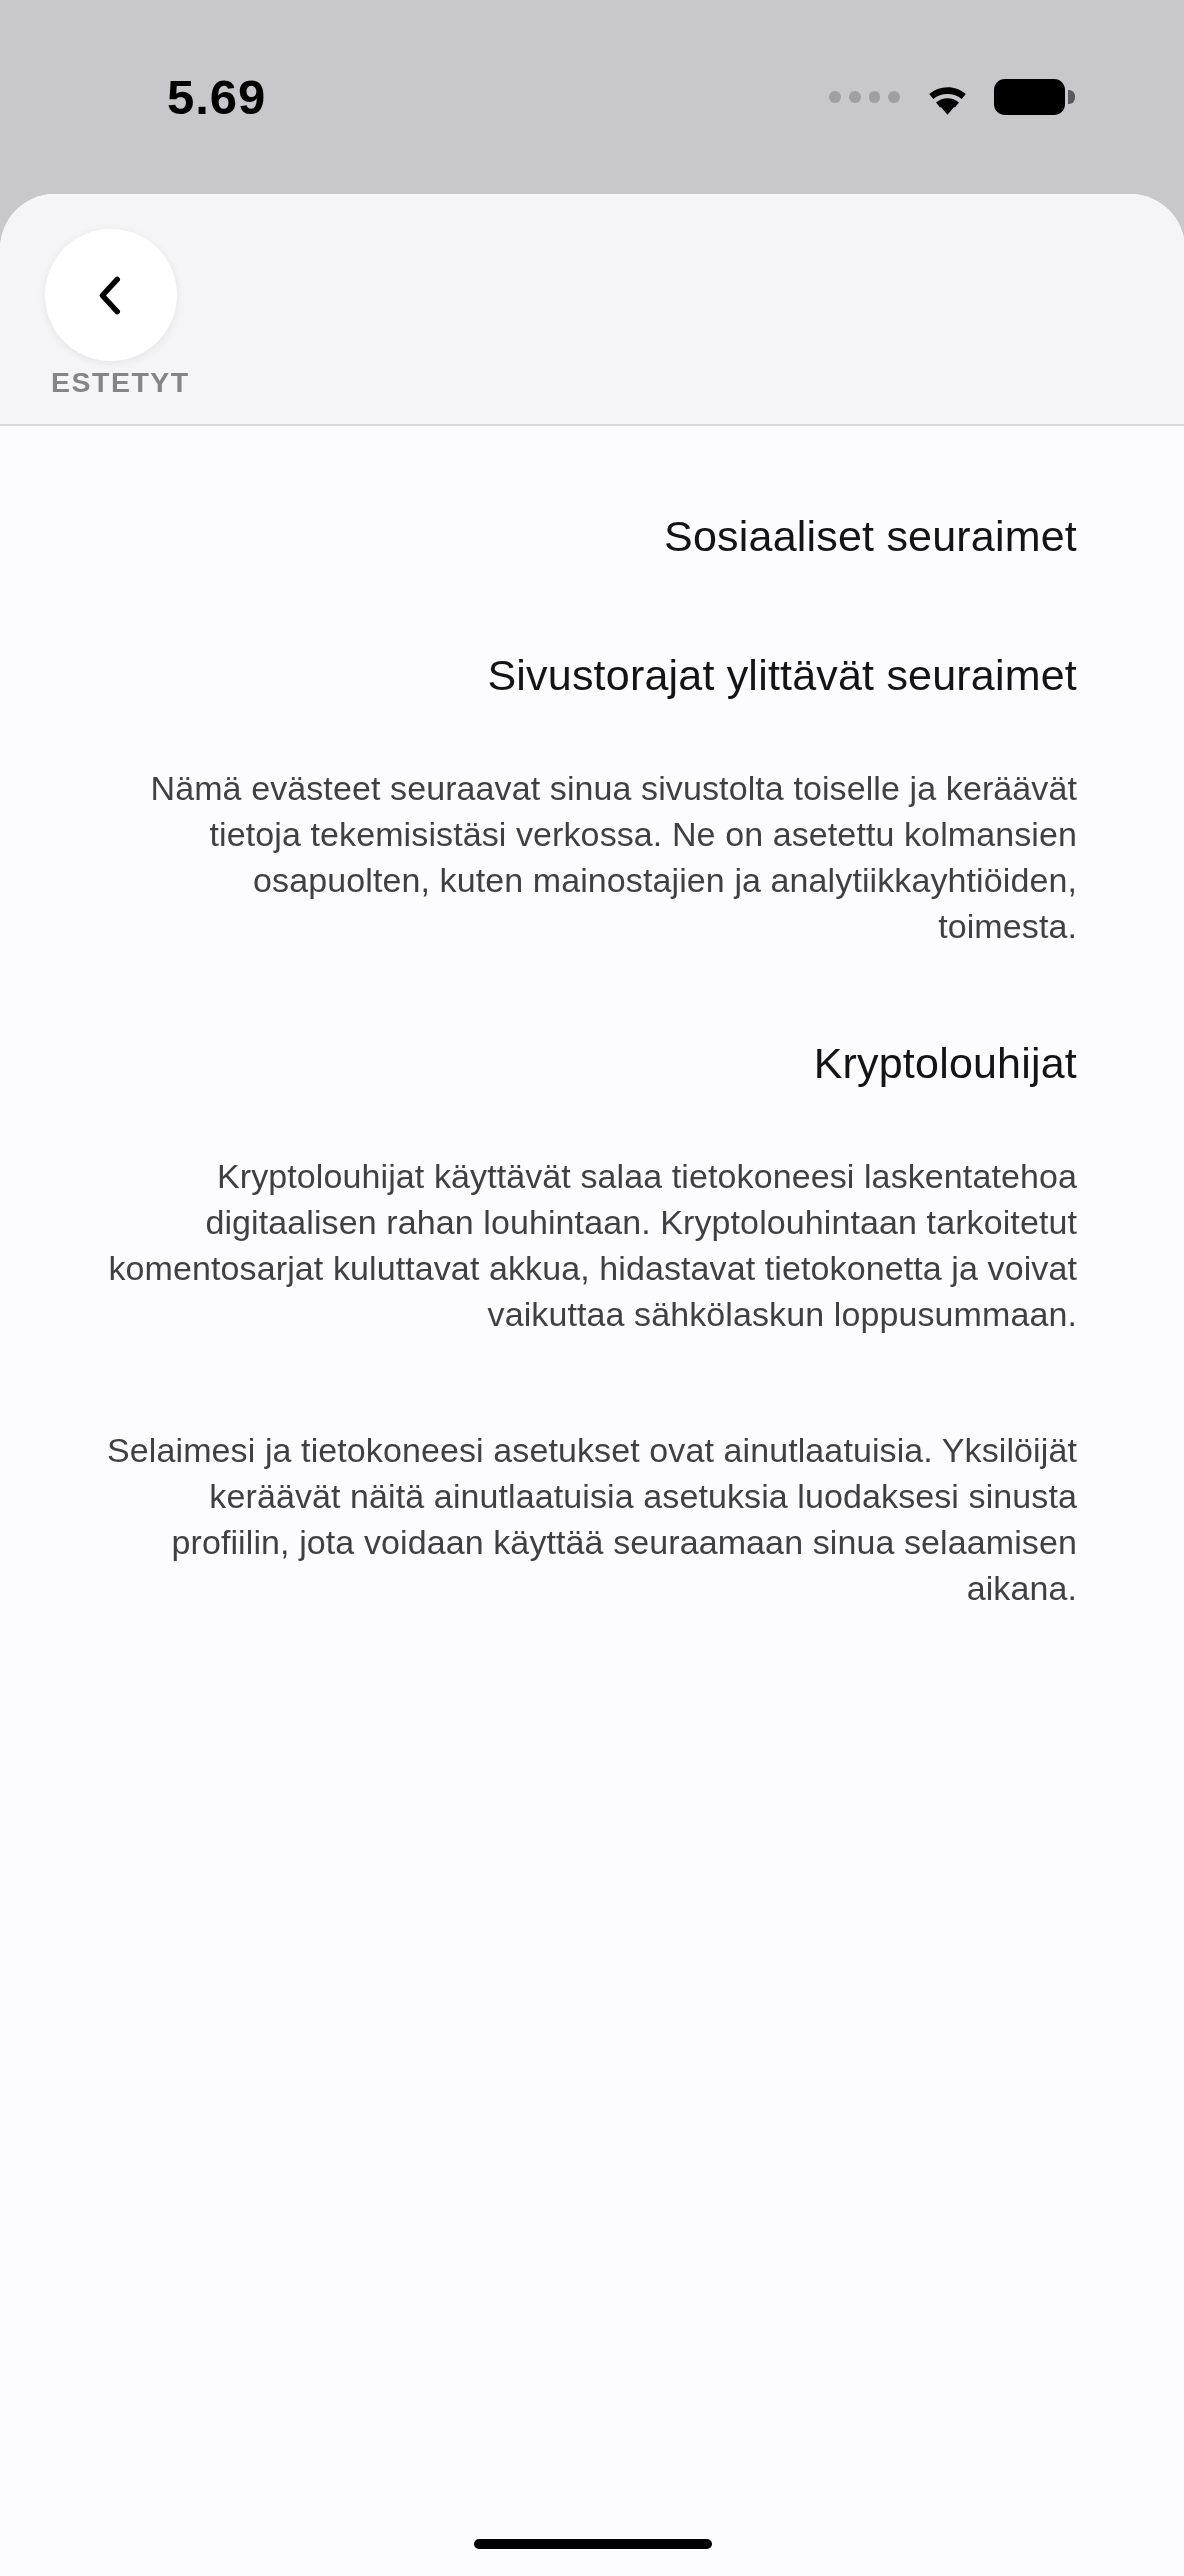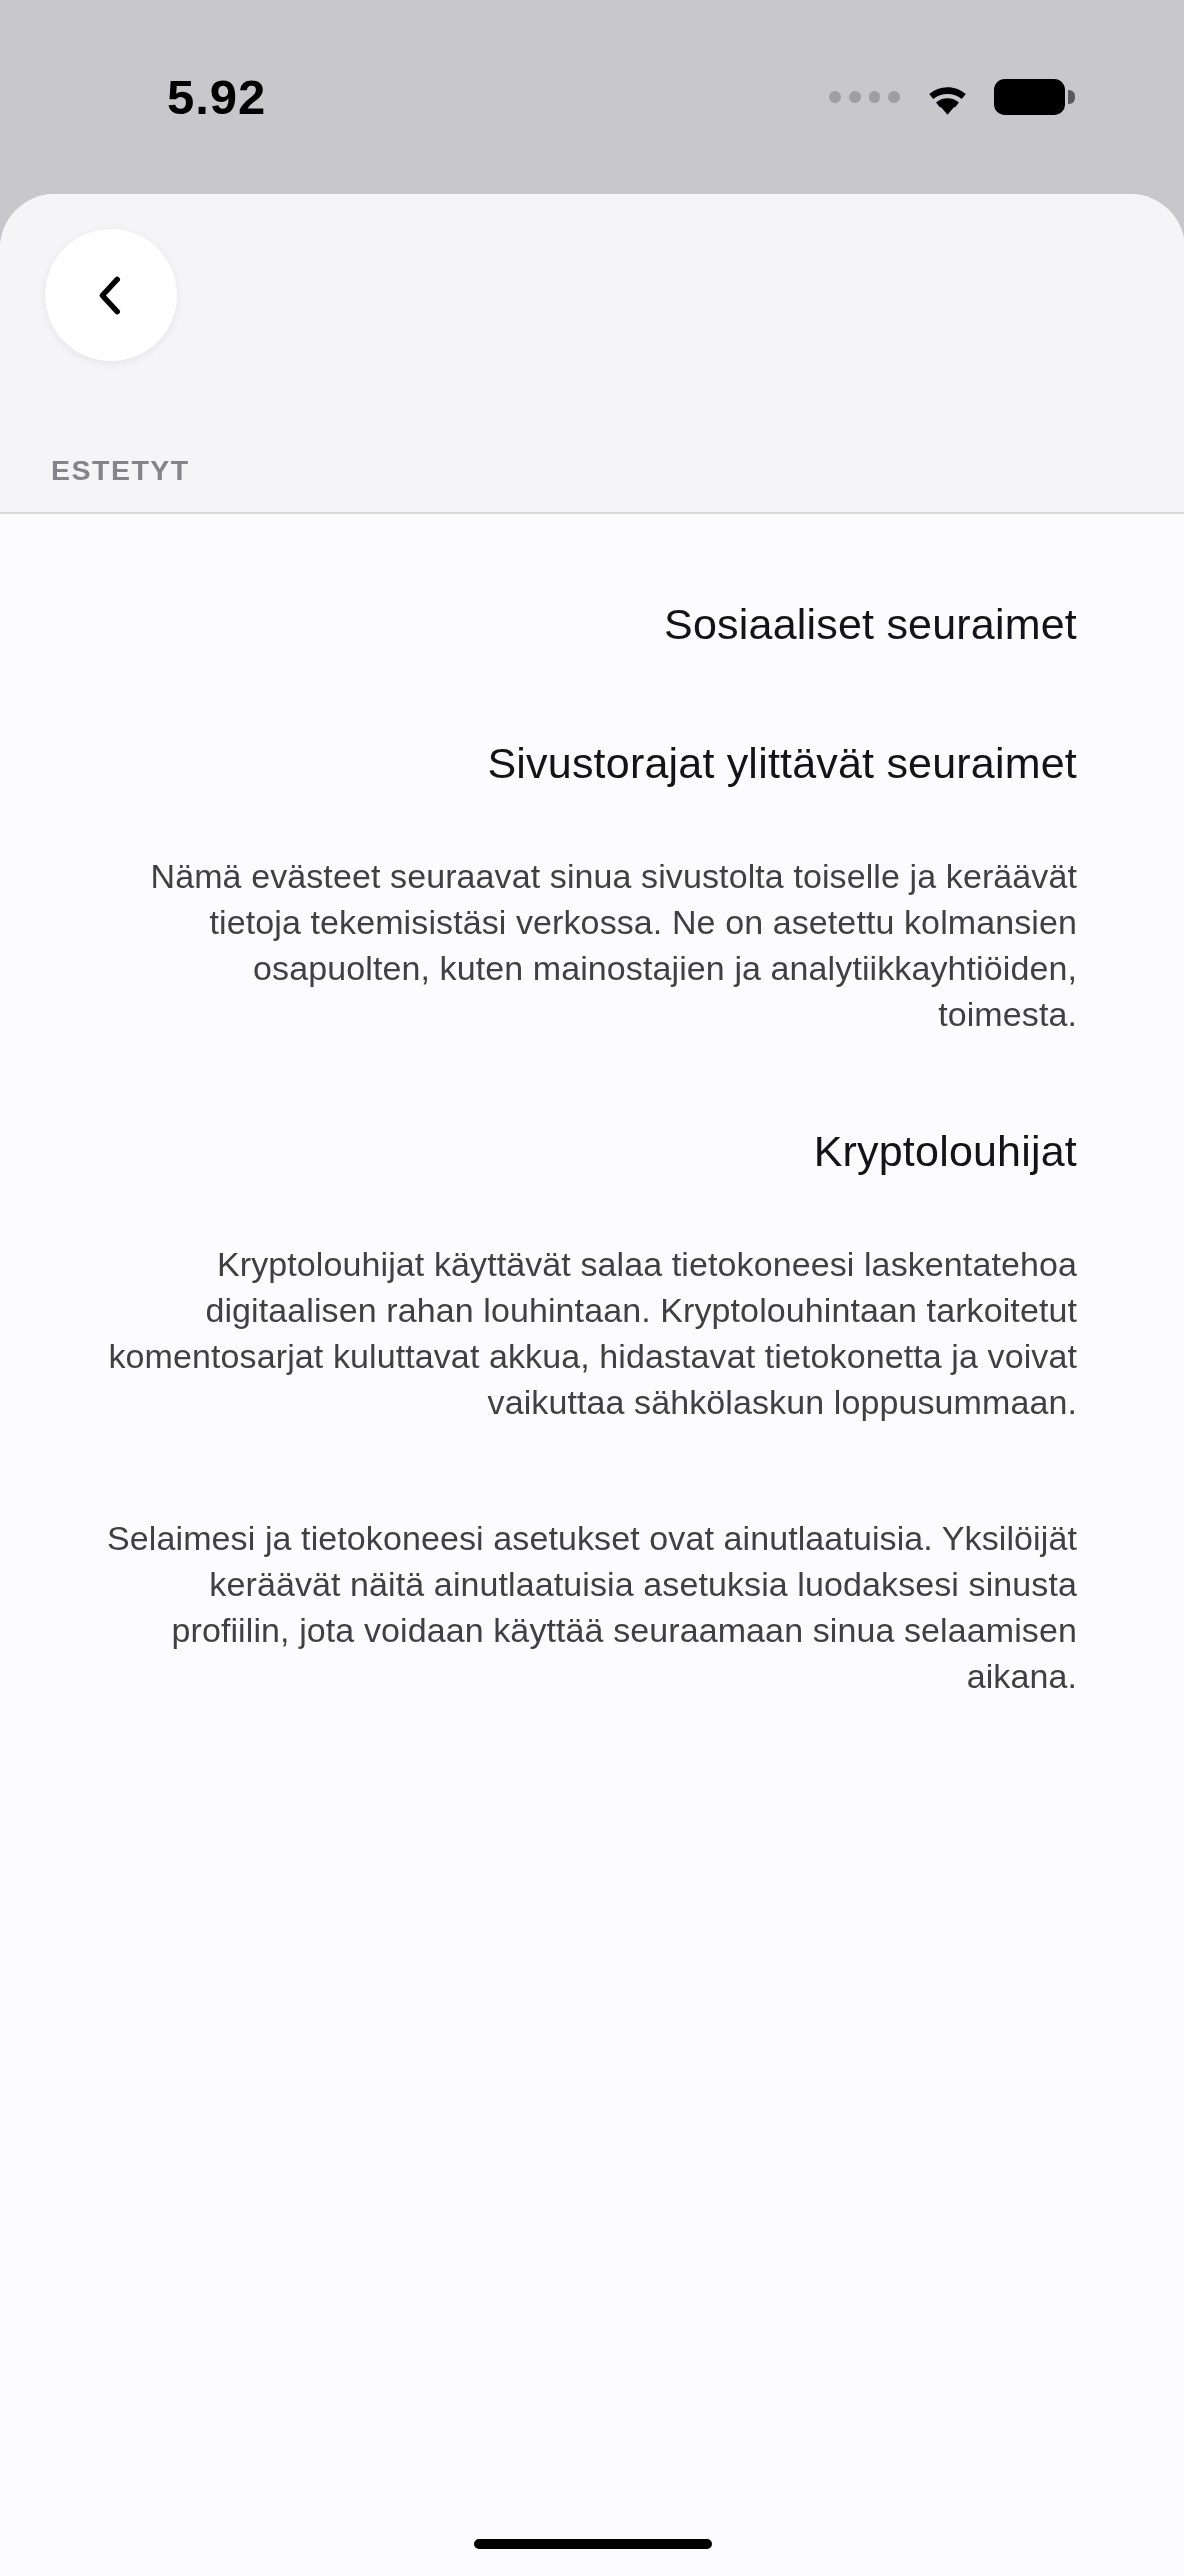--- a/index.html
+++ b/index.html
@@ -48,21 +48,21 @@
 
   
   .sheet{
     position:absolute;top:194px;left:0;right:0;bottom:0;
     background:var(--card_bg);
     border-radius:55px 55px 0 0;
     overflow:hidden;
   }
   .sheet-header{
     background:var(--header_bg);
-    height:320px;
+    height:232px;
     border-bottom:2px solid var(--divider);
     position:relative;
   }
   .back-button{
     position:absolute;top:35px;left:45px;
     width:132px;height:132px;border-radius:50%;
     background:#ffffff;
     border:none;cursor:pointer;
     display:flex;align-items:center;justify-content:center;
     box-shadow:0 2px 9.8px rgba(0,0,0,0.07);
@@ -94,21 +94,21 @@
   
   .home-indicator{
     position:absolute;bottom:27.5px;left:50%;transform:translateX(-50%);
     width:238px;height:9.8px;border-radius:5.9px;background:#000;
   }
 </style>
 </head>
 <body>
 
 <div class="status-bar">
-  <div class="status-time">5.92</div>
+  <div class="status-time">5.69</div>
   <div class="status-icons">
     <div class="cell-dots">
       <span></span>
         <span></span>
         <span></span>
         <span></span>
     </div>
     <div class="wifi-icon">
       <svg width="51" height="37" viewBox="0 0 24 17" fill="#000">
         <path d="M12 16.6 8.7 12.7a5.2 5.2 0 0 1 6.6 0L12 16.6z"></path>

